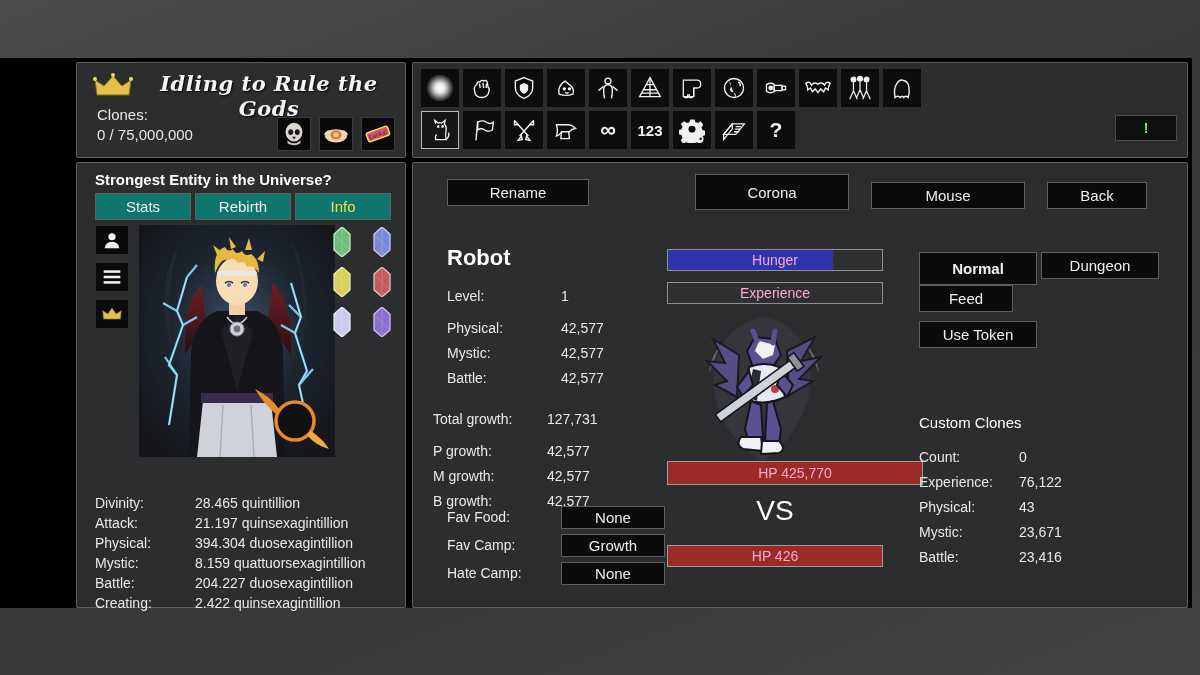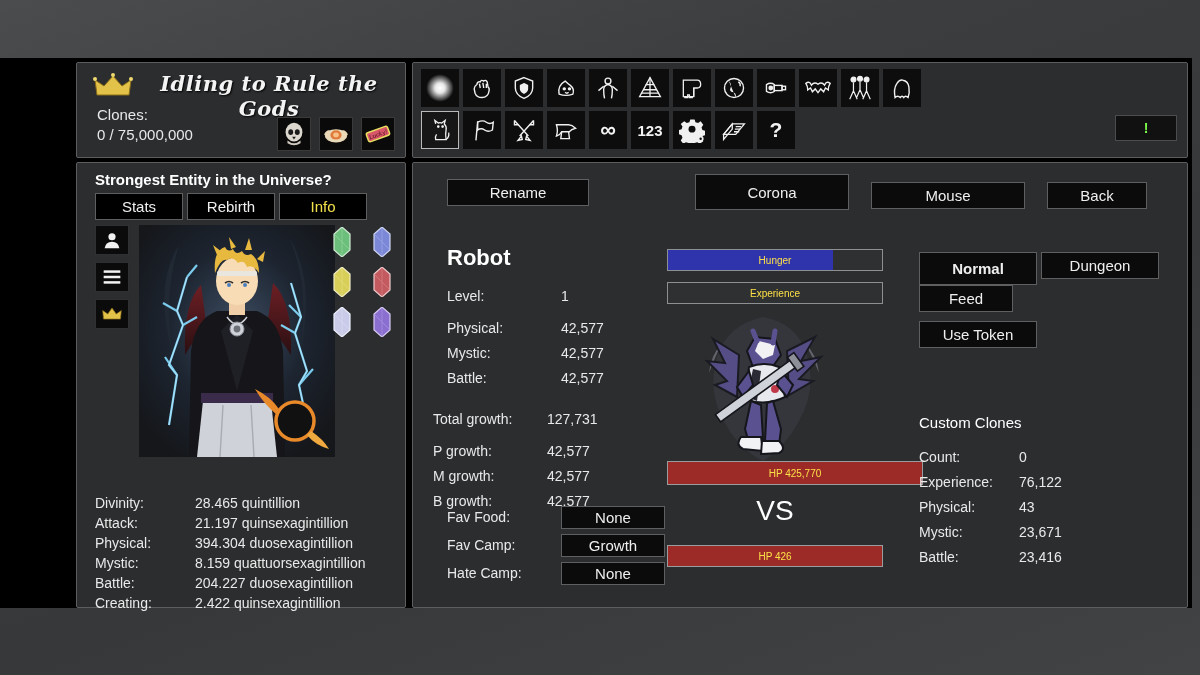--- a/index.html
+++ b/index.html
@@ -65,21 +65,21 @@
     background:#111; border:1px solid #4a4c4e;
     display:flex; align-items:center; justify-content:center;
     color:#7cfc4a; font-size:14px; font-weight:bold;
   }
 
   
   #left-panel { left: 76px; top: 162px; width: 330px; height: 446px; }
   .lp-title { position:absolute; left:18px; top:8px; font-size:15px; font-weight:bold; color:#fff; }
   .tabs { position:absolute; left:18px; top:30px; display:flex; gap:4px; }
   .tab {
-    width: 88px; height: 27px; background:#000000;
+    width: 96px; height: 27px; background:#0f766e;
     border:1px solid #5d5f61;
     display:flex; align-items:center; justify-content:center;
     font-size:15px; color:#efefef;
   }
   .tab.active { color:#f2e14a; }
 
   .char-area { position:absolute; left:18px; top:62px; width:296px; height:235px; }
   .side-icons { position:absolute; left:0; top:0; display:flex; flex-direction:column; gap:7px; }
   .side-icon {
     width: 34px; height: 30px; background:#0b0b0c; border:1px solid #2e3032;
@@ -133,21 +133,21 @@
   .food-row .k { width:114px; }
   .food-btn { width:104px; height:23px; }
 
   .bar {
     position:absolute; border:1px solid #8d8f91; background:#2e3032; overflow:hidden;
   }
   .bar .fill { position:absolute; left:0; top:0; height:100%; }
   .bar .txt {
     position:absolute; left:0; top:0; width:100%; height:100%;
     display:flex; align-items:center; justify-content:center;
-    font-size:10px; color:#fde047;
+    font-size:14px; color:#f9a8d4;
   }
   #bar-hunger { left:254px; top:86px; width:216px; height:22px; }
   #bar-exp    { left:254px; top:119px; width:216px; height:22px; }
 
   .robot-img { position:absolute; left:280px; top:152px; width:140px; height:148px; }
 
   #bar-hp-self { left:254px; top:298px; width:256px; height:24px; border:1px solid #9a9c9e; }
   #bar-hp-foe  { left:254px; top:382px; width:216px; height:22px; border:1px solid #9a9c9e; }
   .vs-text {
     position:absolute; left:254px; top:332px; width:216px;

